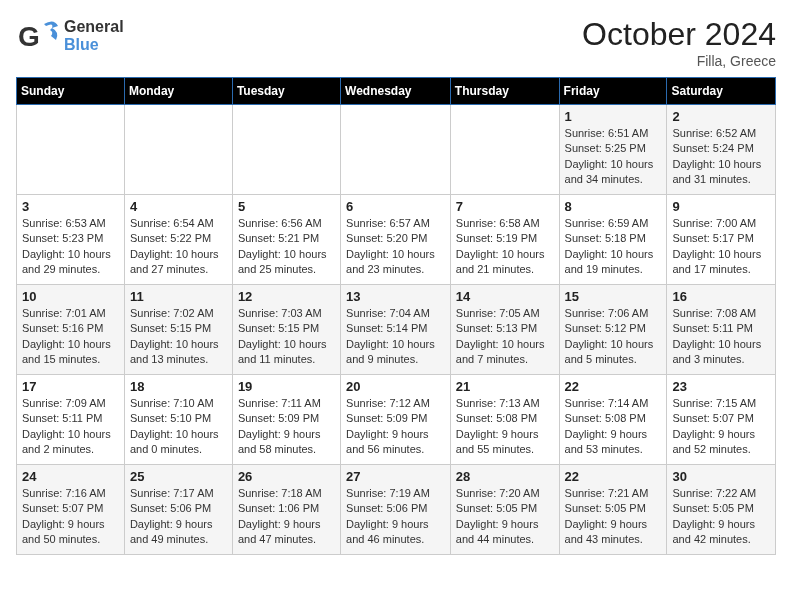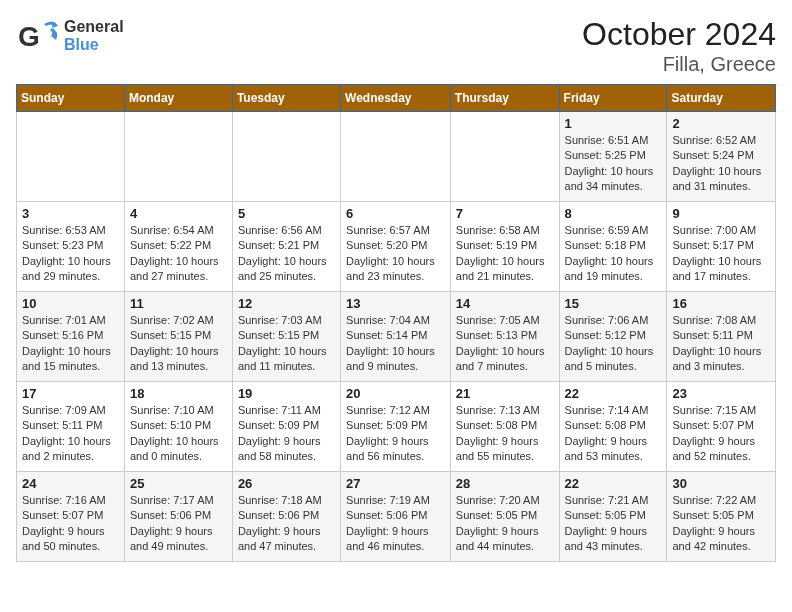--- a/index.html
+++ b/index.html
@@ -22,30 +22,30 @@
     }
     .title-area {
       text-align: right;
     }
     .month-title {
       font-size: 32px;
       font-weight: normal;
       color: #222;
     }
     .location {
-      font-size: 20px;
+      font-size: 14px;
       color: #555;
     }
     .calendar {
       width: 100%;
       border-collapse: collapse;
       font-size: 11px;
     }
     .calendar thead th {
-      background-color: #a16207;
+      background-color: #000000;
       color: #fff;
       padding: 6px 4px;
       text-align: left;
       font-size: 12px;
       font-weight: bold;
       border: 1px solid #2a6aaf;
       margin-left: 25px;
     }
     .calendar tbody td {
       border: 1px solid #ccc;
@@ -281,21 +281,21 @@
         </td>
         <td>
           <div class="day-number">25</div>
           <div class="day-info">Sunrise: 7:17 AM
 Sunset: 5:06 PM
 Daylight: 9 hours and 49 minutes.</div>
         </td>
         <td>
           <div class="day-number">26</div>
           <div class="day-info">Sunrise: 7:18 AM
-Sunset: 5:06 PM
+Sunset: 1:06 PM
 Daylight: 9 hours and 47 minutes.</div>
         </td>
         <td>
           <div class="day-number">27</div>
           <div class="day-info">Sunrise: 7:19 AM
 Sunset: 5:06 PM
 Daylight: 9 hours and 46 minutes.</div>
         </td>
         <td>
           <div class="day-number">28</div>

